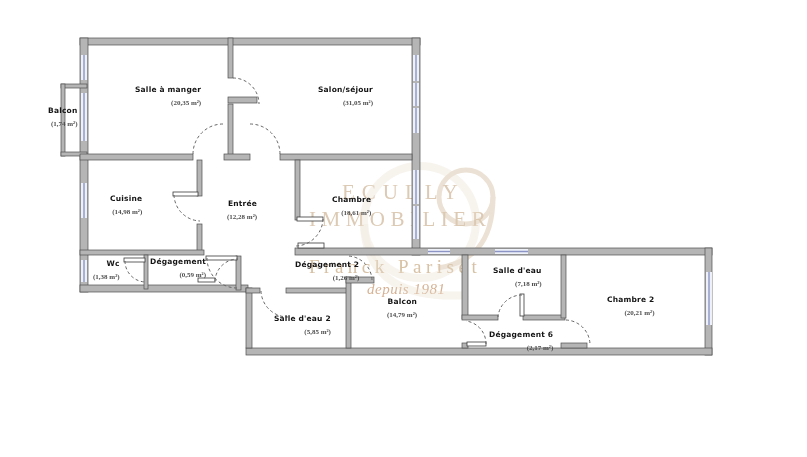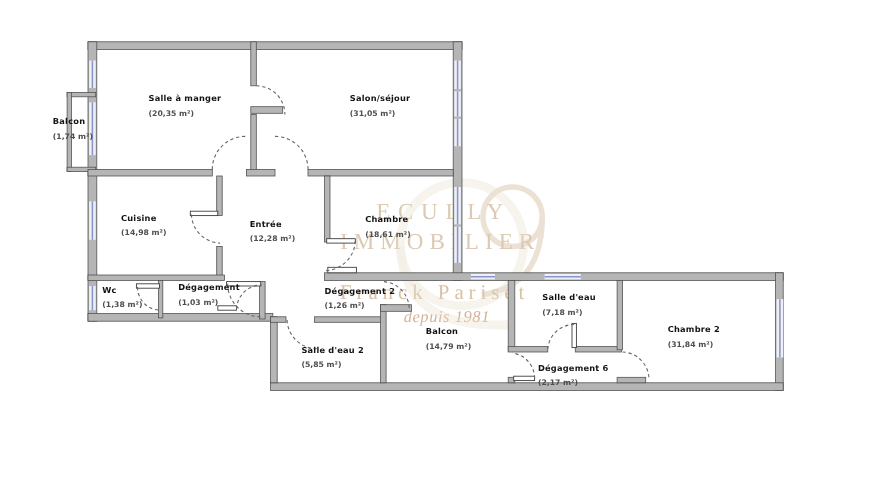--- a/index.html
+++ b/index.html
@@ -10,24 +10,24 @@
   
   .wm { position:absolute; inset:0; z-index:1; pointer-events:none; }
   .wm-line { position:absolute; white-space:nowrap; font-family:"Liberation Serif","DejaVu Serif",serif; }
   .wm-ecully   { left:342px; top:180px; font-size:21px; letter-spacing:7px;   color:#dccab4; }
   .wm-immo     { left:309px; top:207px; font-size:21px; letter-spacing:5.5px; color:#dccab4; }
   .wm-franck   { left:309px; top:256px; font-size:19px; letter-spacing:4.5px; color:#d8c2a6; }
   .wm-depuis   { left:367px; top:281px; font-size:15px; letter-spacing:0.5px; color:#d6b294; font-style:italic; }
   
   svg.plan { position:absolute; inset:0; z-index:2; pointer-events:none; }
   
-  .labels { position:absolute; inset:0; z-index:3; }
+  .labels { position:absolute; inset:0; z-index:3;text-align:right; }
   .room-label { position:absolute; pointer-events:none; }
   .rname { font-weight:bold; font-size:7.5px; color:#141414; letter-spacing:0.2px; white-space:nowrap; }
-  .rarea { font-weight:bold; font-size:7px; color:#4e4e4e; margin-top:4.5px; white-space:nowrap; }
+  .rarea { font-weight:bold; font-size:7px; color:#4e4e4e; margin-top:4.5px; white-space:nowrap;font-family:Liberation Serif, serif; }
 </style>
 </head>
 <body>
 
 <div class="stage">
 
   <div class="wm">
     <div class="wm-line wm-ecully">ECULLY</div>
     <div class="wm-line wm-immo">IMMOBILIER</div>
     <div class="wm-line wm-franck">Franck Pariset</div>
@@ -177,23 +177,23 @@
     <div class="room-label" style="left:332px; top:195px">
       <div class="rname">Chambre</div>
       <div class="rarea">(18,61 m²)</div>
     </div>
 
     <div class="room-label" style="left:93px; top:259px">
       <div class="rname">Wc</div>
       <div class="rarea">(1,38 m²)</div>
     </div>
 
-    <div class="room-label" style="left:162px; top:257px">
+    <div class="room-label" style="left:150px; top:257px">
       <div class="rname">Dégagement</div>
-      <div class="rarea">(1,03 m²)</div>
+      <div class="rarea">(0,59 m²)</div>
     </div>
 
     <div class="room-label" style="left:295px; top:260px">
       <div class="rname">Dégagement 2</div>
       <div class="rarea">(1,26 m²)</div>
     </div>
 
     <div class="room-label" style="left:274px; top:314px">
       <div class="rname">Salle d'eau 2</div>
       <div class="rarea">(5,85 m²)</div>
@@ -209,17 +209,17 @@
       <div class="rarea">(7,18 m²)</div>
     </div>
 
     <div class="room-label" style="left:489px; top:330px">
       <div class="rname">Dégagement 6</div>
       <div class="rarea">(2,17 m²)</div>
     </div>
 
     <div class="room-label" style="left:607px; top:295px">
       <div class="rname">Chambre 2</div>
-      <div class="rarea">(31,84 m²)</div>
+      <div class="rarea">(20,21 m²)</div>
     </div>
 
   </div>
 </div>
 
 </body></html>

